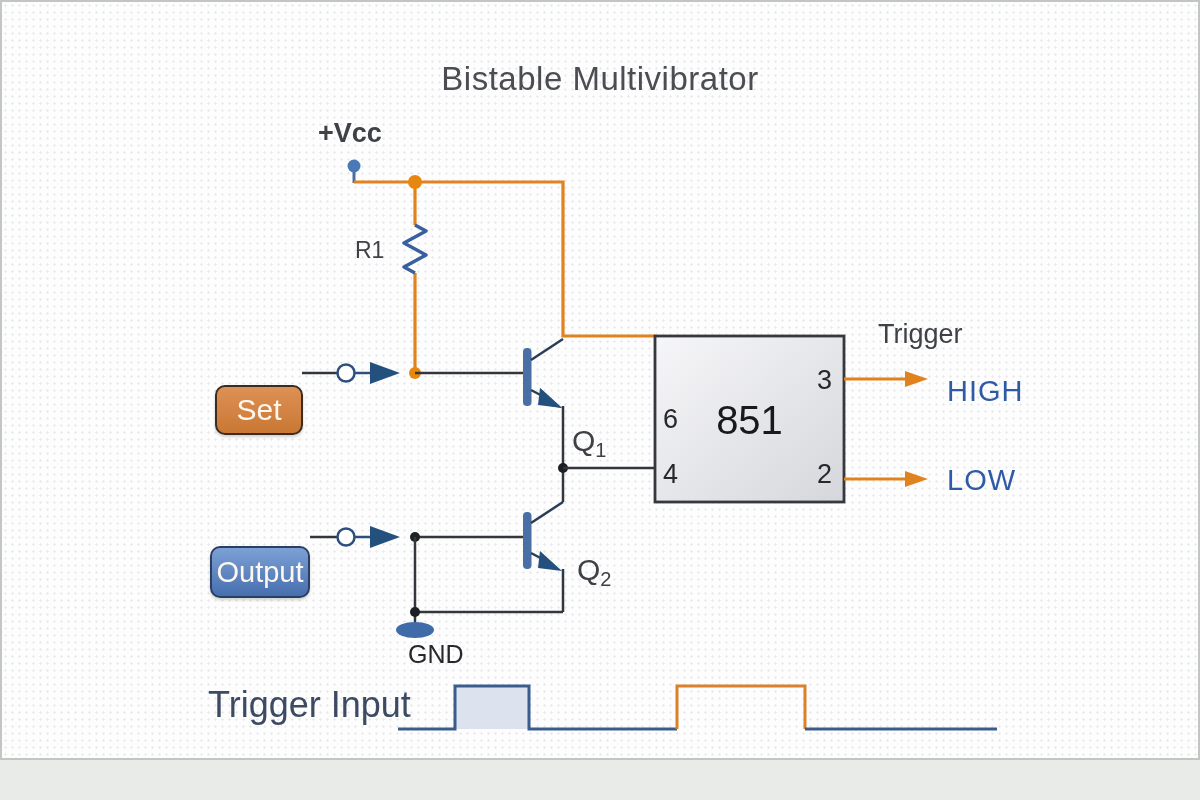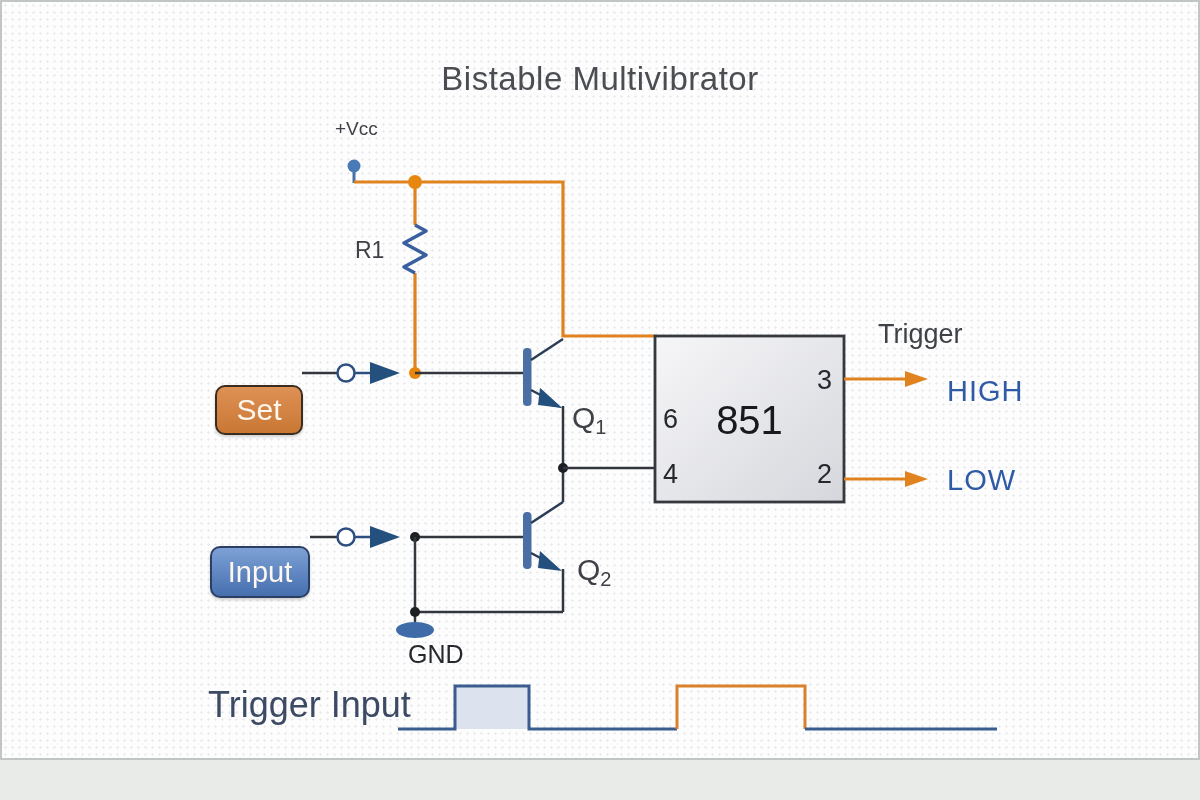--- a/index.html
+++ b/index.html
@@ -8,25 +8,25 @@
     background-color:#fdfdfd;
     background-image:radial-gradient(circle, rgba(170,176,182,0.22) 1px, transparent 1.3px);
     background-size:7px 7px;
     border:2px solid #c2c6c2;
     overflow:hidden;
     font-family:"Liberation Sans", sans-serif;
   }
   #circuit-svg{position:absolute;left:0;top:0;width:1200px;height:800px;}
   .txt{position:absolute;white-space:nowrap;}
   .title{left:0;right:0;top:58px;text-align:center;font-size:33px;color:#4b4d52;letter-spacing:0.5px;}
-  .vcc{left:333px;top:116px;font-size:19px;color:#3f4147;}
+  .vcc{left:316px;top:116px;font-size:27px;color:#3f4147;font-weight:bold;}
   .r1{left:353px;top:235px;font-size:23px;color:#3f4147;}
   .qlabel{font-size:30px;color:#3f4147;}
   .qlabel .sub{font-size:20px;vertical-align:-6px;}
-  .q1{left:570px;top:399px;}
+  .q1{left:570px;top:422px;}
   .q2{left:575px;top:551px;}
   .ic-name{left:700px;top:396px;width:95px;text-align:center;font-size:40px;color:#17191d;}
   .pin{font-size:27px;color:#26282d;}
   .pin6{left:661px;top:402px;}
   .pin4{left:661px;top:457px;}
   .pin3{left:815px;top:363px;}
   .pin2{left:815px;top:457px;}
   .output{left:876px;top:317px;font-size:27px;color:#3f4147;}
   .state{font-size:29px;color:#2f5ba6;letter-spacing:1px;}
   .high{left:945px;top:373px;}
@@ -123,21 +123,21 @@
   </svg>
 
   <div class="txt title">Bistable Multivibrator</div>
   <div class="txt vcc">+Vcc</div>
   <div class="txt r1">R1</div>
 
   <div class="btn btn-set">
     <span>Set</span>
   </div>
   <div class="btn btn-reset">
-    <span>Input</span>
+    <span>Output</span>
   </div>
 
   <div class="txt qlabel q1">
     <span>Q</span><span class="sub">1</span>
   </div>
   <div class="txt qlabel q2">
     <span>Q</span><span class="sub">2</span>
   </div>
 
   <div class="txt ic-name">851</div>

